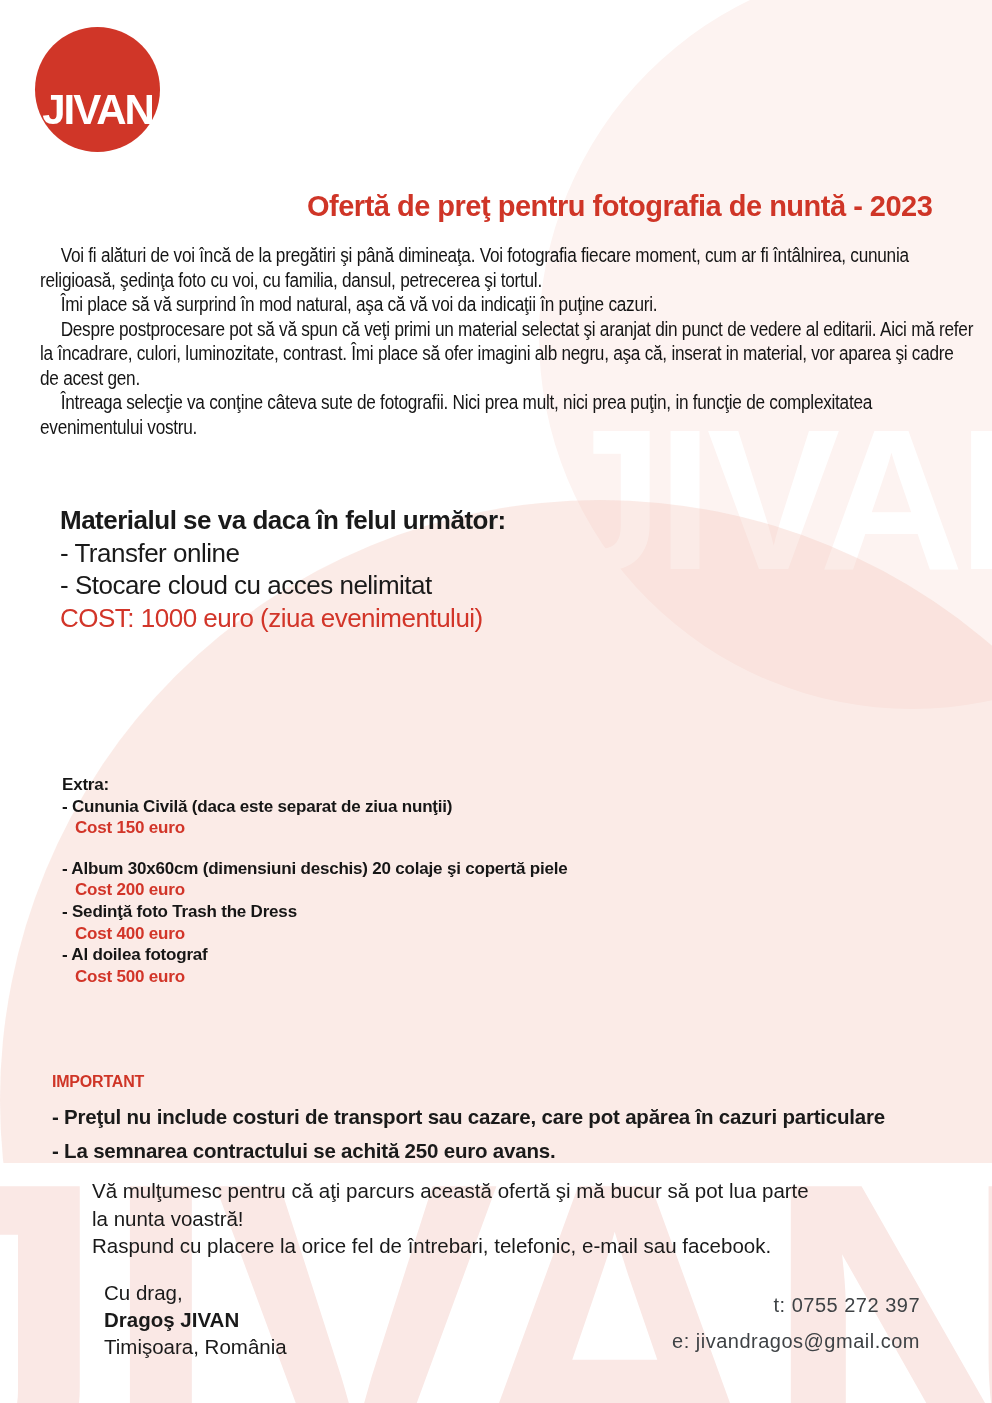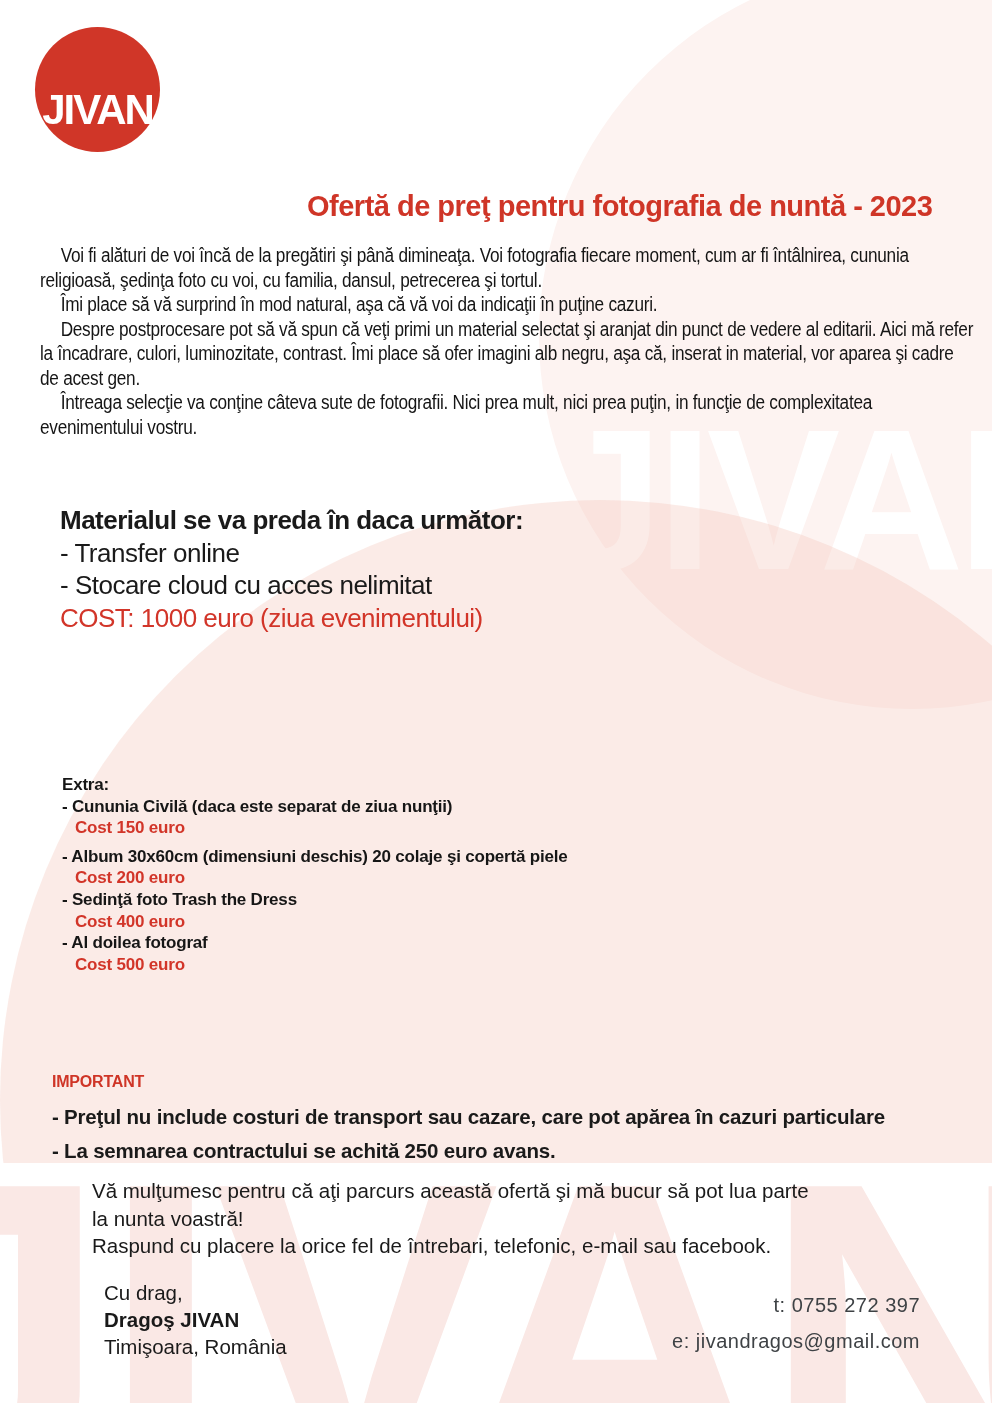--- a/index.html
+++ b/index.html
@@ -59,21 +59,21 @@
   .delivery-cost { color:#d23529; }
   
   .extra {
     position:absolute; left:62px; top:774px;
     font-size:17px; line-height:21.6px; letter-spacing:-0.2px; white-space:nowrap;
     color:#161616;
   }
   .extra-heading { font-weight:700; }
   .extra-label { font-weight:600; }
   .extra-cost { font-weight:700; color:#d23529; padding-left:13px; }
-  .extra-item.gapped { margin-top:7px; }
+  .extra-item.gapped { margin-top:19px; }
   
   .important {
     position:absolute; left:52px; top:1068px;
     font-size:20.5px; line-height:27.5px; letter-spacing:-0.2px; white-space:nowrap;
   }
   .important-heading { font-size:16px; font-weight:700; color:#cf3527; }
   .important-item { font-weight:700; color:#1a1a1a;margin-top:7px; }
   
   .closing {
     position:absolute; left:92px; top:1177px;
@@ -107,21 +107,21 @@
   <h1 class="title">Ofertă de preţ pentru fotografia de nuntă - 2023</h1>
 
   <div class="intro">
     <p>Voi fi alături de voi încă de la pregătiri şi până dimineaţa. Voi fotografia fiecare moment, cum ar fi întâlnirea, cununia religioasă, şedinţa foto cu voi, cu familia, dansul, petrecerea şi tortul.</p>
     <p>Îmi place să vă surprind în mod natural, aşa că vă voi da indicaţii în puţine cazuri.</p>
     <p>Despre postprocesare pot să vă spun că veţi primi un material selectat şi aranjat din punct de vedere al editarii. Aici mă refer la încadrare, culori, luminozitate, contrast. Îmi place să ofer imagini alb negru, aşa că, inserat in material, vor aparea şi cadre de acest gen.</p>
     <p>Întreaga selecţie va conţine câteva sute de fotografii. Nici prea mult, nici prea puţin, in funcţie de complexitatea evenimentului vostru.</p>
   </div>
 
   <div class="delivery">
-    <div class="delivery-heading">Materialul se va preda în daca următor:</div>
+    <div class="delivery-heading">Materialul se va daca în felul următor:</div>
     <div class="delivery-item">- Transfer online</div>
     <div class="delivery-item">- Stocare cloud cu acces nelimitat</div>
     <div class="delivery-cost">COST: 1000 euro (ziua evenimentului)</div>
   </div>
 
   <div class="extra">
     <div class="extra-heading">Extra:</div>
     <div class="extra-item">
       <div class="extra-label">- Cununia Civilă (daca este separat de ziua nunţii)</div>
       <div class="extra-cost">Cost 150 euro</div>

